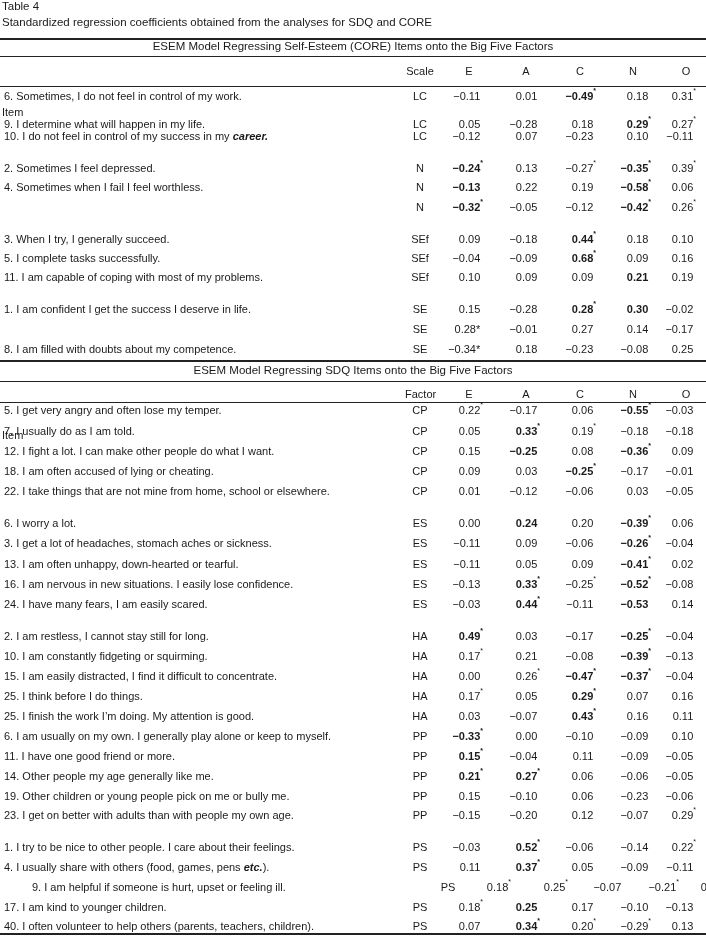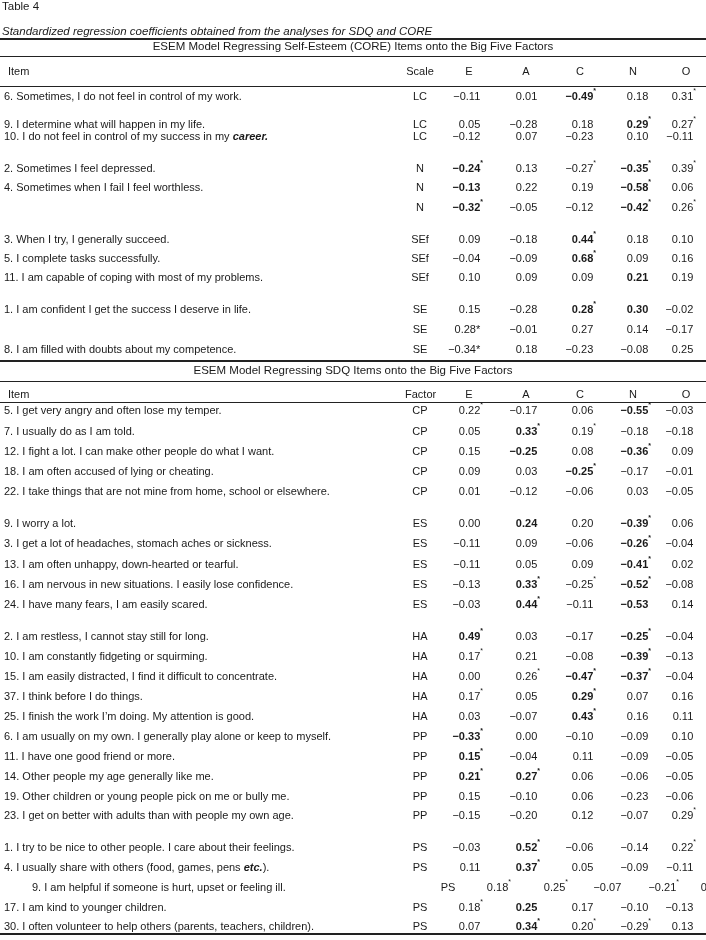--- a/index.html
+++ b/index.html
@@ -1,39 +1,39 @@
 <!DOCTYPE html>
 <html><head>
 <meta charset="utf-8">
 <style>
   html, body { margin:0; padding:0; background:#ffffff; }
   body { width:706px; height:940px; position:relative; overflow:hidden;
          font-family:"Liberation Sans", "DejaVu Sans", sans-serif; color:#1a1a1a; }
   .abs { position:absolute; }
   .caption-label { left:2px; top:0px; font-size:11.5px; }
-  .caption-title { left:2px; top:25px; font-size:11.5px; font-style:italic; }
+  .caption-title { left:2px; top:16px; font-size:11.5px; }
   .rule { left:0; width:706px; height:1px; background:#222; }
   .rule.thick { height:1.5px; }
   .sec-title { left:0; width:706px; text-align:center; font-size:11.5px; }
   .row { left:0; width:706px; height:18px; font-size:11px; line-height:18px; }
   .row .item { position:absolute; left:4px; white-space:nowrap; }
   .row .scale { position:absolute; left:405px; width:30px; text-align:center; }
   .row .v { position:absolute; width:56px; text-align:right; }
   .row .v0 { left:427px; }
   .row .v1 { left:484px; }
   .row .v2 { left:540px; }
   .row .v3 { left:595px; }
   .row .v4 { left:640px; }
   .hdr .v { text-align:center; }
   .hdr .v0 { left:454px; width:30px; }
   .hdr .v1 { left:511px; width:30px; }
   .hdr .v2 { left:565px; width:30px; }
   .hdr .v3 { left:618px; width:30px; }
   .hdr .v4 { left:671px; width:30px; }
-  .hdr .item { left:8px; }
+  .hdr .item { left:2px;margin-top:41px; }
   .b { font-weight:bold; }
   sup { font-size:7px; vertical-align:top; line-height:10px; position:relative; top:-1px; }
   em { font-style:italic;font-weight:bold; }
 </style>
 </head>
 <body>
 
 <div class="abs caption-label">Table 4</div>
 <div class="abs caption-title">Standardized regression coefficients obtained from the analyses for SDQ and CORE</div>
 
@@ -209,21 +209,21 @@
     <div class="abs row" style="top: 482px;">
       <span class="item"><span>22. I take things that are not mine from home, school or elsewhere.</span></span>
       <span class="scale">CP</span>
       <span class="v v0"><span>0.01</span><sup style="visibility: hidden;">*</sup></span>
       <span class="v v1"><span>−0.12</span><sup style="visibility: hidden;">*</sup></span>
       <span class="v v2"><span>−0.06</span><sup style="visibility: hidden;">*</sup></span>
       <span class="v v3"><span>0.03</span><sup style="visibility: hidden;">*</sup></span>
       <span class="v v4"><span>−0.05</span><sup style="visibility: hidden;">*</sup></span>
     </div>
     <div class="abs row" style="top: 514px;">
-      <span class="item"><span>9. I worry a lot.</span></span>
+      <span class="item"><span>6. I worry a lot.</span></span>
       <span class="scale">ES</span>
       <span class="v v0"><span>0.00</span><sup style="visibility: hidden;">*</sup></span>
       <span class="v v1 b"><span>0.24</span><sup style="visibility: hidden;">*</sup></span>
       <span class="v v2"><span>0.20</span><sup style="visibility: hidden;">*</sup></span>
       <span class="v v3 b"><span>−0.39</span><sup>*</sup></span>
       <span class="v v4"><span>0.06</span><sup style="visibility: hidden;">*</sup></span>
     </div>
     <div class="abs row" style="top: 534px;">
       <span class="item"><span>3. I get a lot of headaches, stomach aches or sickness.</span></span>
       <span class="scale">ES</span>
@@ -281,21 +281,21 @@
     <div class="abs row" style="top: 667px;">
       <span class="item"><span>15. I am easily distracted, I find it difficult to concentrate.</span></span>
       <span class="scale">HA</span>
       <span class="v v0"><span>0.00</span><sup style="visibility: hidden;">*</sup></span>
       <span class="v v1"><span>0.26</span><sup>*</sup></span>
       <span class="v v2 b"><span>−0.47</span><sup>*</sup></span>
       <span class="v v3 b"><span>−0.37</span><sup>*</sup></span>
       <span class="v v4"><span>−0.04</span><sup style="visibility: hidden;">*</sup></span>
     </div>
     <div class="abs row" style="top: 687px;">
-      <span class="item"><span>37. I think before I do things.</span></span>
+      <span class="item"><span>25. I think before I do things.</span></span>
       <span class="scale">HA</span>
       <span class="v v0"><span>0.17</span><sup>*</sup></span>
       <span class="v v1"><span>0.05</span><sup style="visibility: hidden;">*</sup></span>
       <span class="v v2 b"><span>0.29</span><sup>*</sup></span>
       <span class="v v3"><span>0.07</span><sup style="visibility: hidden;">*</sup></span>
       <span class="v v4"><span>0.16</span><sup style="visibility: hidden;">*</sup></span>
     </div>
     <div class="abs row" style="top: 707px;">
       <span class="item"><span>25. I finish the work I’m doing. My attention is good.</span></span>
       <span class="scale">HA</span>
@@ -380,21 +380,21 @@
     <div class="abs row" style="top: 898px;">
       <span class="item"><span>17. I am kind to younger children.</span></span>
       <span class="scale">PS</span>
       <span class="v v0"><span>0.18</span><sup>*</sup></span>
       <span class="v v1 b"><span>0.25</span><sup style="visibility: hidden;">*</sup></span>
       <span class="v v2"><span>0.17</span><sup style="visibility: hidden;">*</sup></span>
       <span class="v v3"><span>−0.10</span><sup style="visibility: hidden;">*</sup></span>
       <span class="v v4"><span>−0.13</span><sup style="visibility: hidden;">*</sup></span>
     </div>
     <div class="abs row" style="top: 917px;">
-      <span class="item"><span>30. I often volunteer to help others (parents, teachers, children).</span></span>
+      <span class="item"><span>40. I often volunteer to help others (parents, teachers, children).</span></span>
       <span class="scale">PS</span>
       <span class="v v0"><span>0.07</span><sup style="visibility: hidden;">*</sup></span>
       <span class="v v1 b"><span>0.34</span><sup>*</sup></span>
       <span class="v v2"><span>0.20</span><sup>*</sup></span>
       <span class="v v3"><span>−0.29</span><sup>*</sup></span>
       <span class="v v4"><span>0.13</span><sup style="visibility: hidden;">*</sup></span>
     </div>
     <div class="abs rule thick" style="top: 933px;"></div>
   </div>
 

